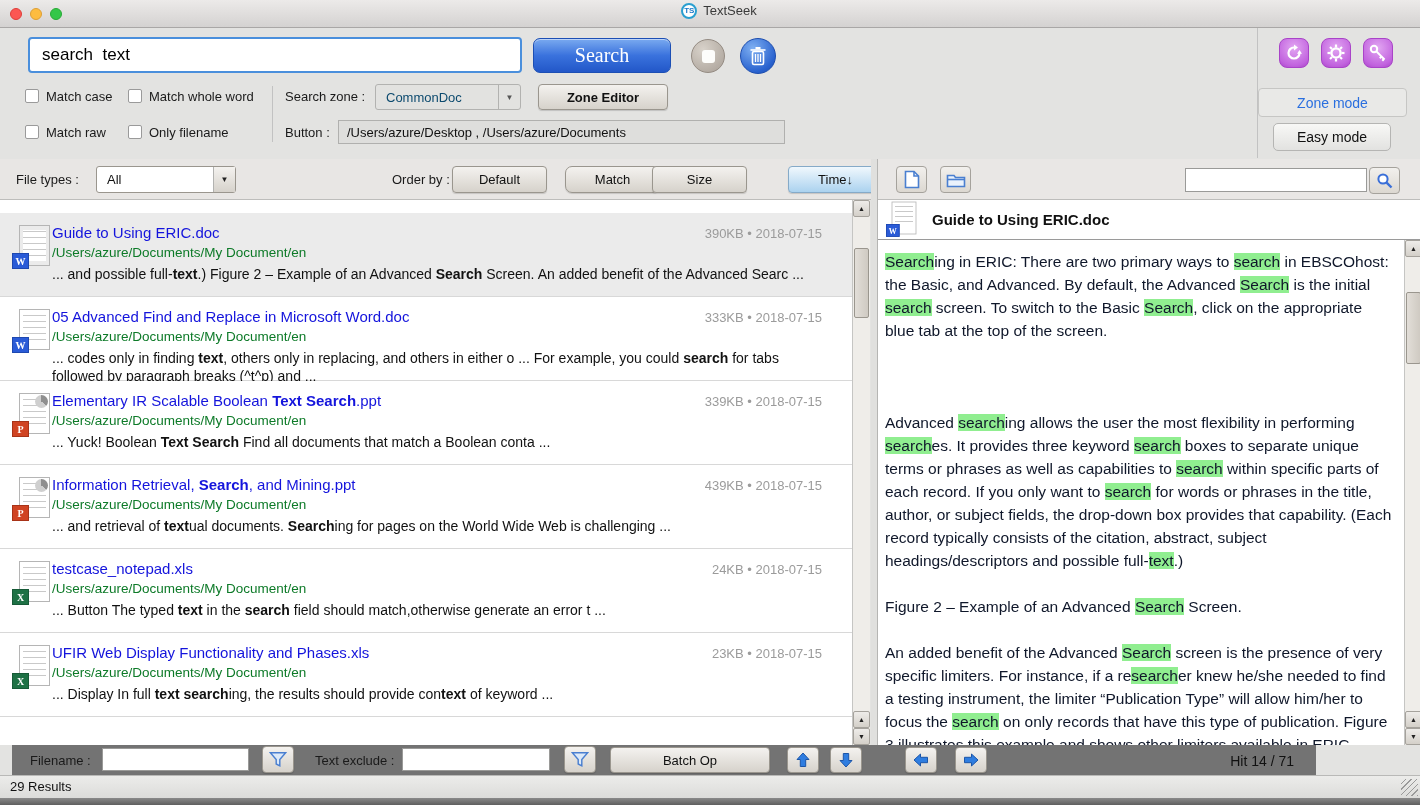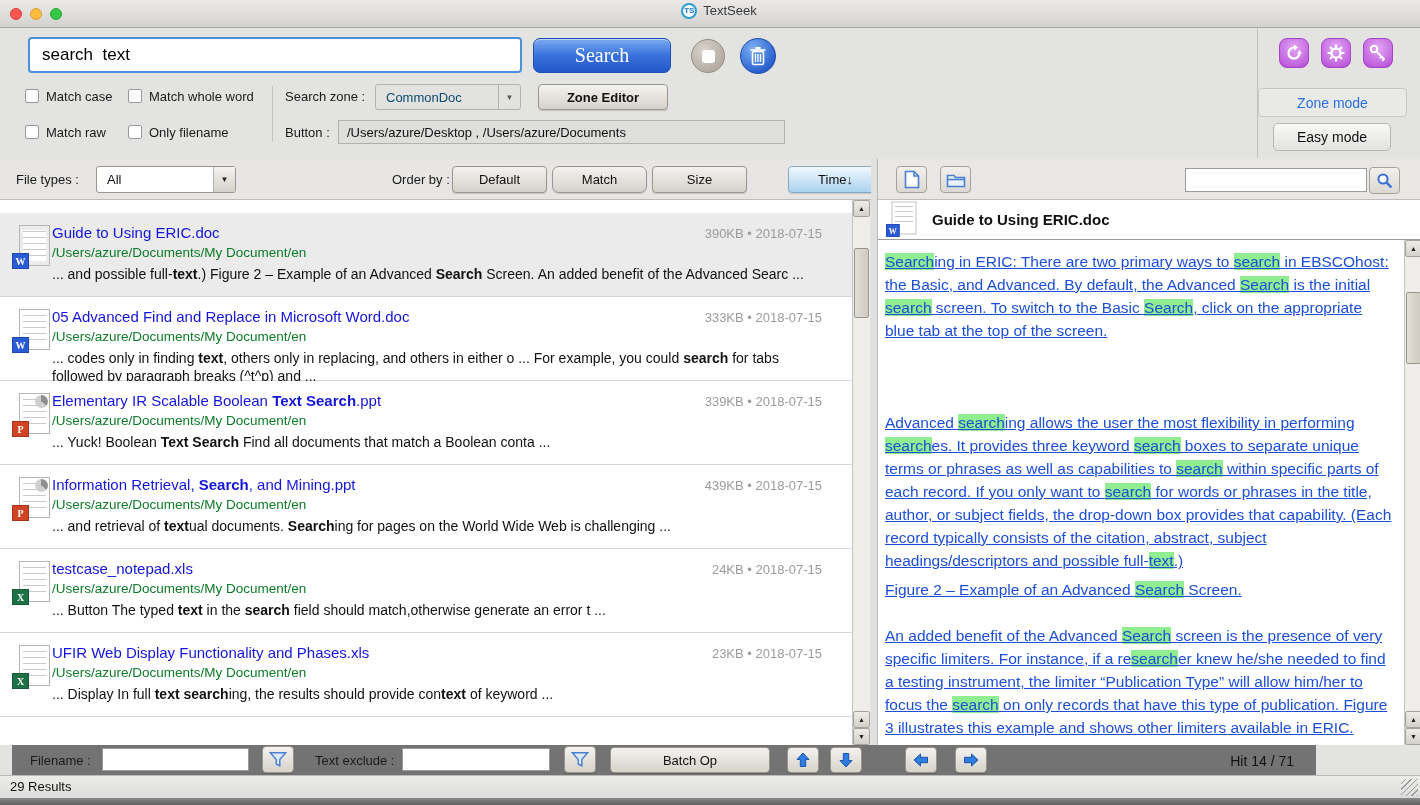--- a/index.html
+++ b/index.html
@@ -84,21 +84,21 @@
   
   #right-panel { position:absolute; left:877px; top:159px; width:543px; height:586px; background:#fff; border-left:1px solid #b5b5b3; }
   #preview-toolbar { position:absolute; left:0; top:0; width:543px; height:41px; background:#e9e7e5; border-bottom:1px solid #bdbdbb; }
   .tool-sq { position:absolute; top:7px; width:31px; height:27px; background:linear-gradient(#f2f0ed,#dcd8d1); border:1px solid #a5a29c; border-radius:4px; display:flex; align-items:center; justify-content:center; }
   #preview-search { position:absolute; left:307px; top:9px; width:182px; height:24px; border:1px solid #9a9a98; background:#fff; font-size:13px; padding:0 6px; }
   #preview-search-btn { left:491px; top:8px; }
   #preview-header { position:absolute; left:0; top:41px; width:543px; height:40px; background:#fff; border-bottom:1px solid #9a9a9a; display:flex; align-items:center; }
   #preview-header .fileicon { position:relative; left:8px; top:0; transform:scale(.8); transform-origin:left center; }
   #preview-doc-title { font-size:15px; font-weight:bold; margin-left:16px; }
   #preview-body { position:absolute; left:0; top:81px; width:526px; height:505px; background:#fff; overflow:hidden; padding:10px 12px 0 7px; }
-  #preview-body p { font-size:15.5px; line-height:23px; color:#1d4ed8;text-decoration:underline; }
+  #preview-body p { font-size:15.5px; line-height:23px; color:#0f172a; }
   .hl { background:#90ee90; }
 
   
   #bottom-bar { position:absolute; left:12px; top:745px; width:1304px; height:30px; background:#737373; }
   .binput { position:absolute; top:3px; height:23px; border:1px solid #9a9a98; background:#fff; font-size:13px; padding:0 6px; }
   .funnelbtn { position:absolute; top:1px; width:32px; height:27px; }
   #batch-op-btn { position:absolute; left:598px; top:2px; width:160px; height:26px; }
   .navbtn { position:absolute; top:2px; width:32px; height:26px; }
   #hit-counter { position:absolute; right:22px; top:8px; font-size:14px; color:#111; }
   #status-bar { position:absolute; left:0; top:775px; width:1420px; height:23px; background:linear-gradient(#ececea,#dcdcda); border-top:1px solid #b9b9b7; line-height:22px; padding-left:10px; font-size:13px; }
@@ -203,21 +203,21 @@
   </div>
 
   <div id="left-toolbar">
     <span class="field-label" style="left:16px; top:13px;">File types :</span>
     <div id="filetypes-combo">
       <span class="val">All</span>
       <span class="combo-arrow">▼</span>
     </div>
     <span class="field-label" style="left:392px; top:13px;">Order by :</span>
     <div class="graybtn orderbtn" style="left:452px;">Default</div>
-    <div class="graybtn orderbtn" style="left:552px;border-radius:7px;">Match</div>
+    <div class="graybtn orderbtn" style="left:565px;border-radius:7px;">Match</div>
     <div class="graybtn orderbtn" style="left:652px;">Size</div>
     <div class="graybtn orderbtn active" style="left:752px;margin-left:36px;">Time↓</div>
   </div>
 
   <div id="results-list">
     <div style="height:13px;"></div>
   <div class="result-row selected"><span class="fileicon">
           <span class="fi-page"></span>
           <span class="fi-badge word">W</span>
         </span><span class="result-meta"><span>390KB</span>  •  <span>2018-07-15</span></span><a class="result-title" href="#"><span>Guide to Using ERIC.doc</span></a><div class="result-path">/Users/azure/Documents/My Document/en</div><div class="result-snippet"><span>... and possible full-</span><span class="b">text</span><span>.) Figure 2 – Example of an Advanced </span><span class="b">Search</span><span> Screen. An added benefit of the Advanced Searc ...</span></div></div>
@@ -279,21 +279,21 @@
     <div id="preview-header">
       <span class="fileicon">
           <span class="fi-page"></span>
           <span class="fi-badge word">W</span>
         </span>
       <span id="preview-doc-title">Guide to Using ERIC.doc</span>
     </div>
     <div id="preview-body">
         <p style="margin-top: 0px;"><span class="hl">Search</span><span>ing in ERIC: There are two primary ways to </span><span class="hl">search</span><span> in EBSCOhost: the Basic, and Advanced. By default, the Advanced </span><span class="hl">Search</span><span> is the initial </span><span class="hl">search</span><span> screen. To switch to the Basic </span><span class="hl">Search</span><span>, click on the appropriate blue tab at the top of the screen.</span></p>
         <p style="margin-top: 69px;"><span> Advanced </span><span class="hl">search</span><span>ing allows the user the most flexibility in performing </span><span class="hl">search</span><span>es. It provides three keyword </span><span class="hl">search</span><span> boxes to separate unique terms or phrases as well as capabilities to </span><span class="hl">search</span><span> within specific parts of each record.  If you only want to </span><span class="hl">search</span><span> for words or phrases in the title, author, or subject fields, the drop-down box provides that capability. (Each record typically consists of the citation, abstract, subject headings/descriptors and possible full-</span><span class="hl">text</span><span>.)</span></p>
-        <p style="margin-top: 6px;"><span>Figure 2 – Example of an Advanced </span><span class="hl">Search</span><span> Screen.</span></p>
+        <p style="margin-top: 23px;"><span>Figure 2 – Example of an Advanced </span><span class="hl">Search</span><span> Screen.</span></p>
         <p style="margin-top: 23px;"><span>An added benefit of the Advanced </span><span class="hl">Search</span><span> screen is the presence of very specific limiters. For instance, if a re</span><span class="hl">search</span><span>er knew he/she needed to find a testing instrument, the limiter “Publication Type” will allow him/her to focus the </span><span class="hl">search</span><span> on only records that have this type of publication. Figure 3 illustrates this example and shows other limiters available in ERIC.</span></p>
       </div>
     <div id="right-scroll" class="vscroll">
       <div class="sc-btn" style="top:0;">▲</div>
       <div class="sc-thumb" style="top:52px; height:72px;"></div>
       <div class="sc-btn" style="bottom:17px;">▲</div>
       <div class="sc-btn" style="bottom:0;">▼</div>
     </div>
   </div>
 

